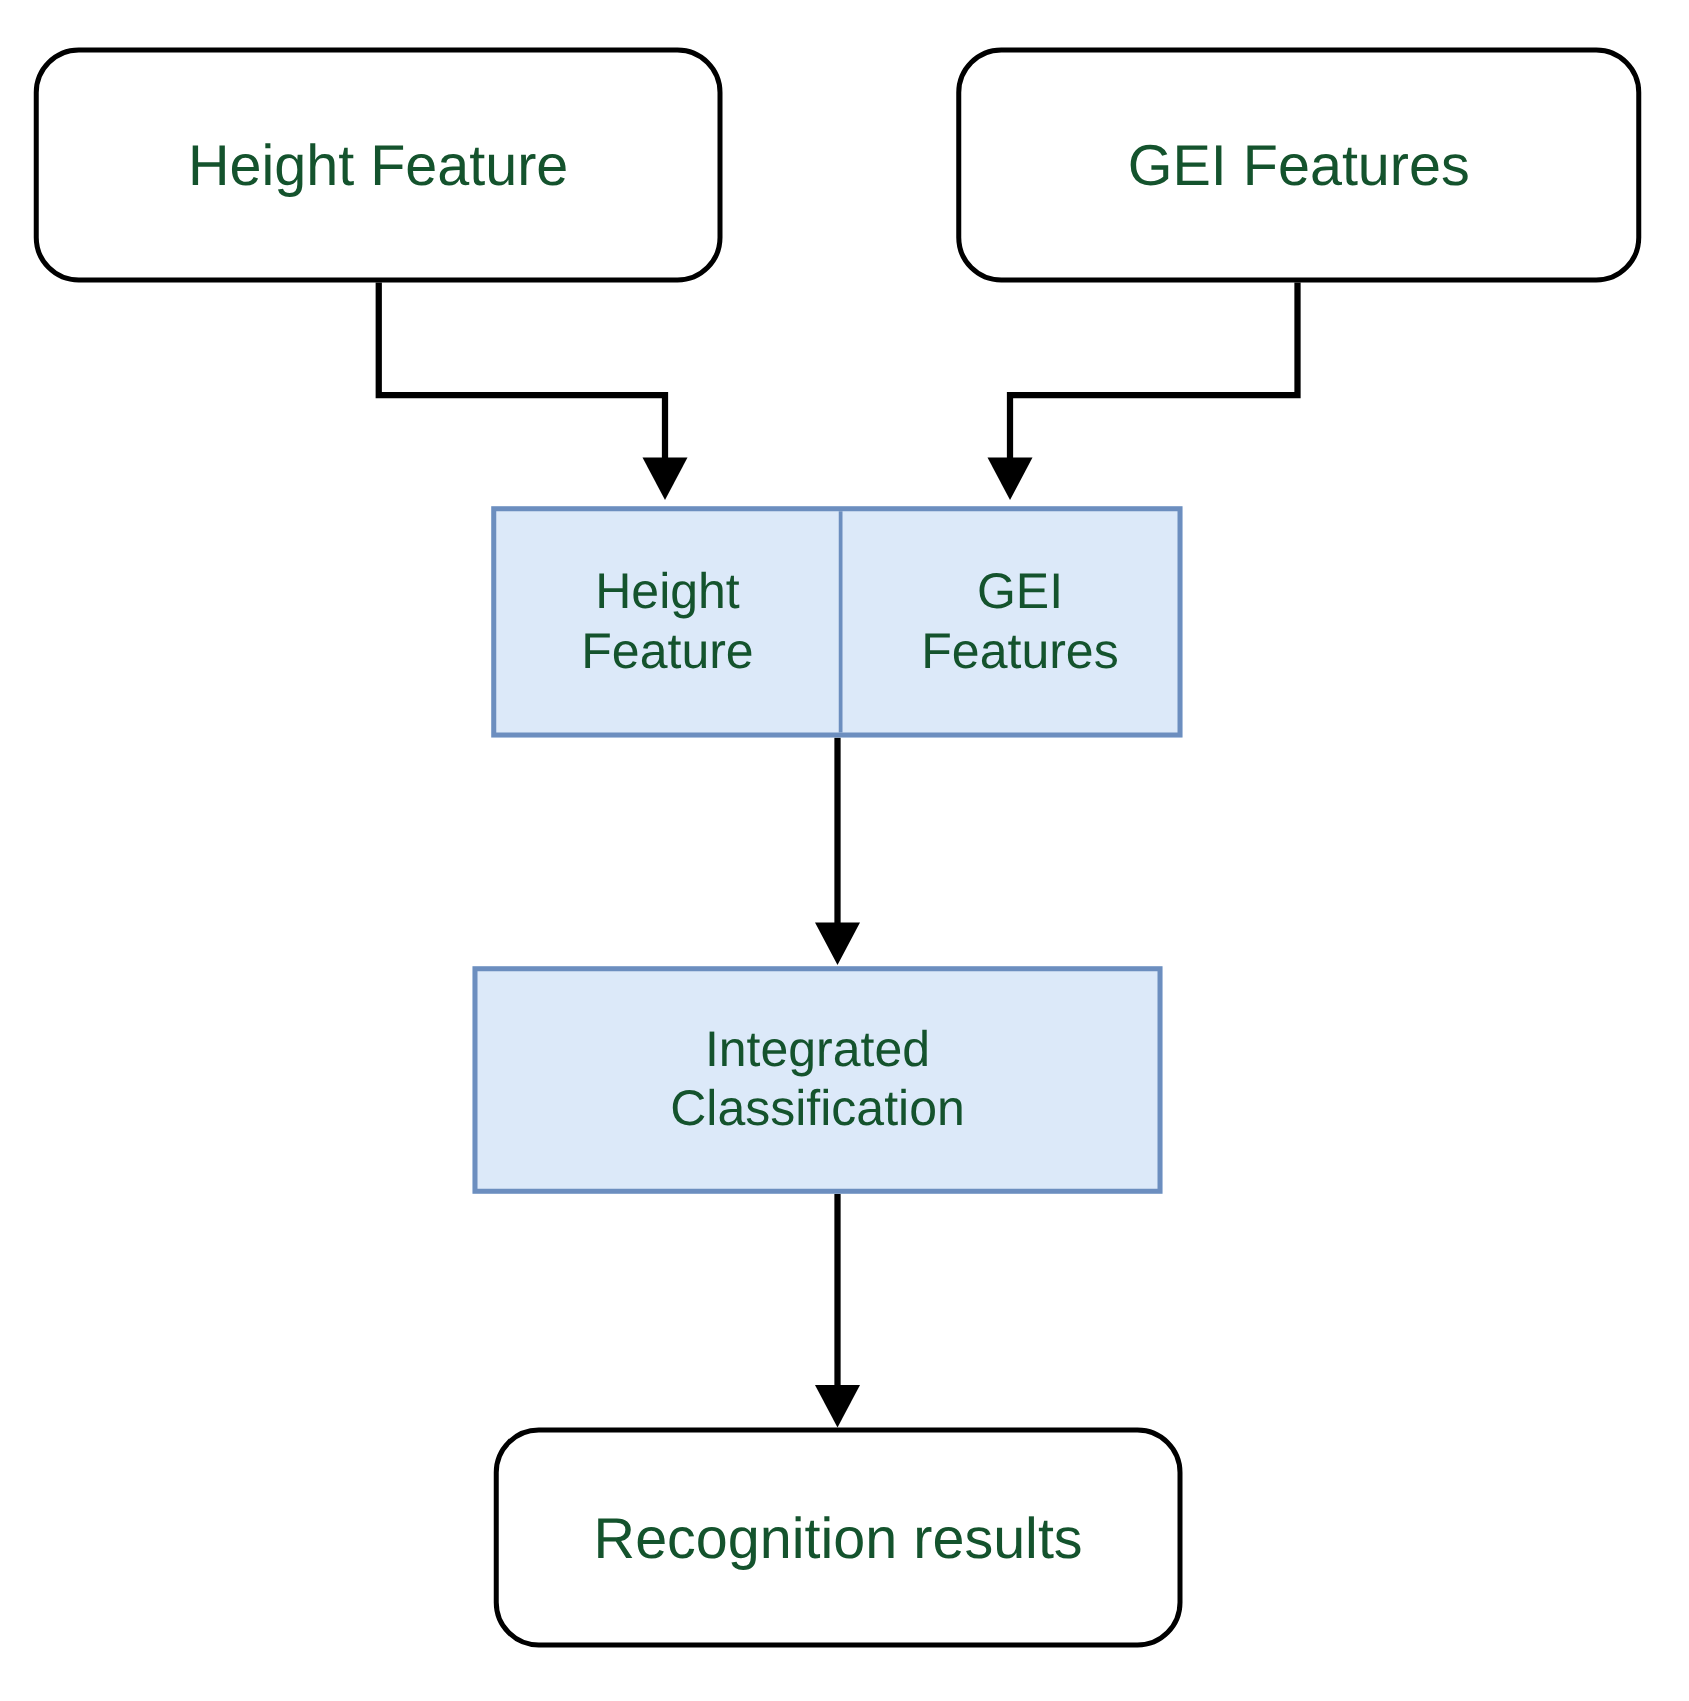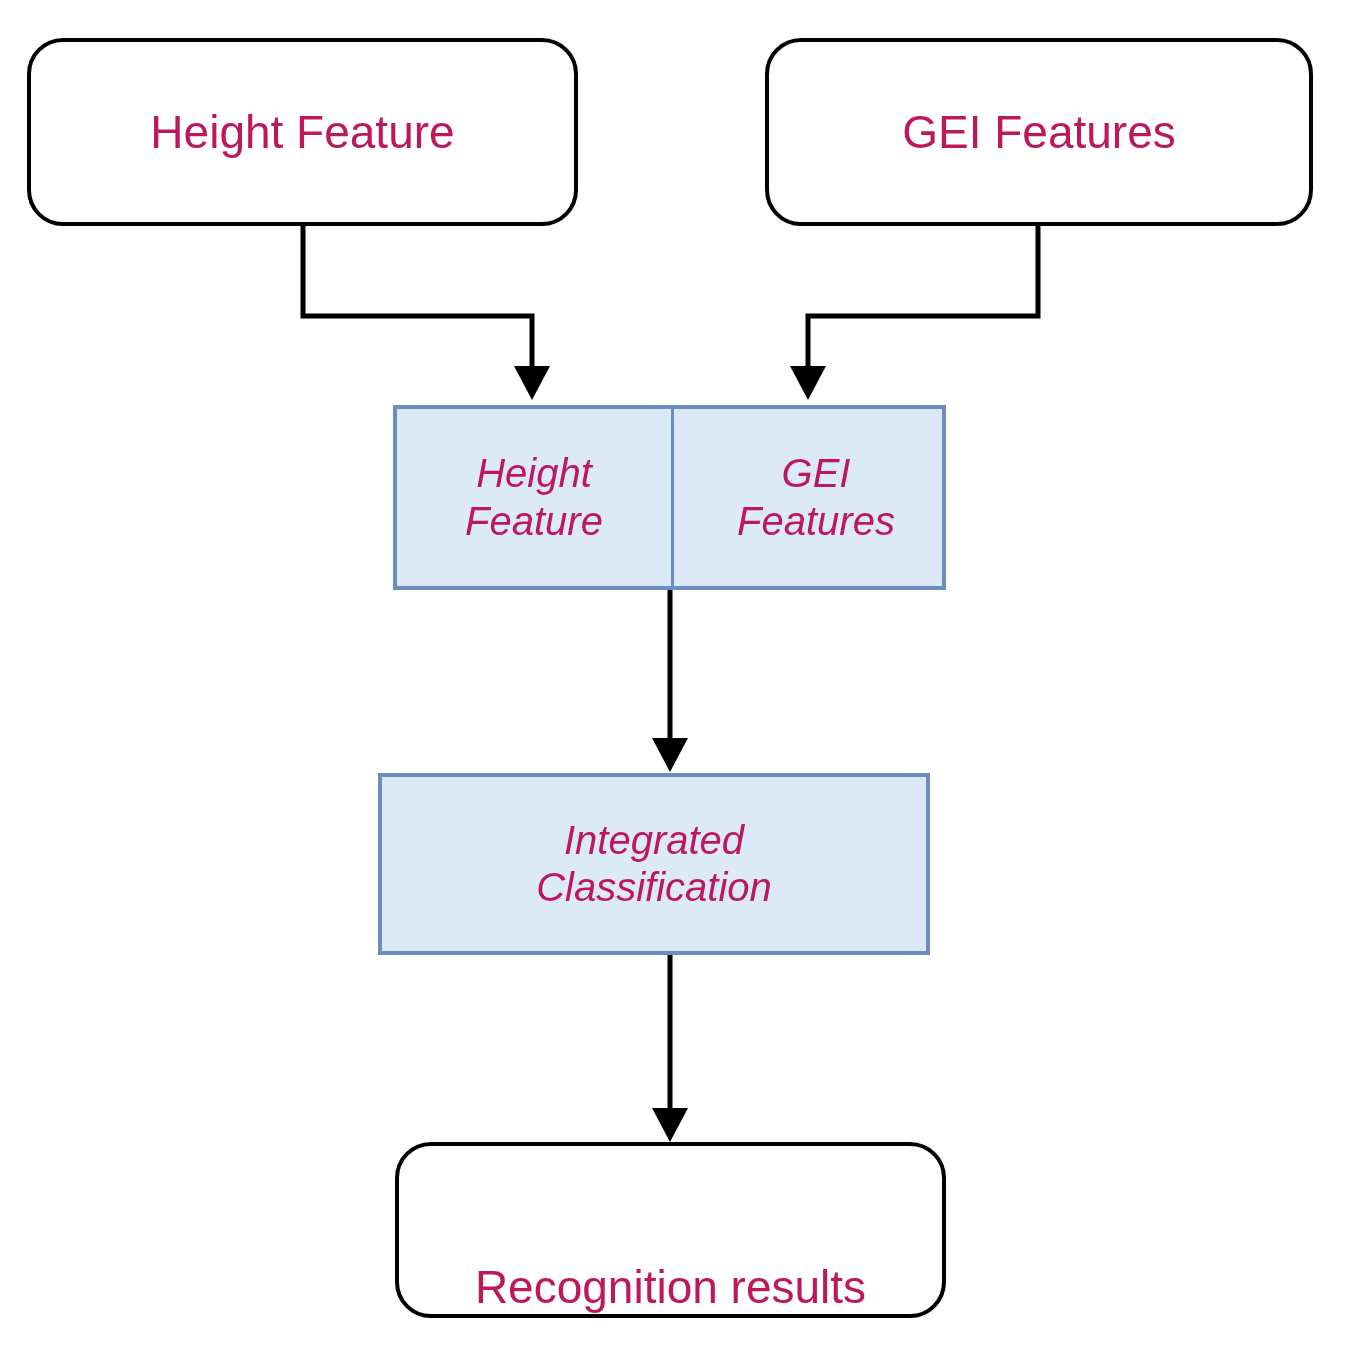--- a/index.html
+++ b/index.html
@@ -43,37 +43,36 @@
   }
 
   
   .node {
     position: absolute;
     box-sizing: border-box;
     display: flex;
     align-items: center;
     justify-content: center;
     text-align: center;
-    color: #be185d;
+    color: #14532d;
     line-height: 1.18;
   }
 
   
   .node-rounded {
     background: #ffffff;
     border: 4px solid #000000;
     border-radius: 36px;
   }
 
   
   .node-blue {
     background: #dce9f9;
     border: 4px solid #6c8ebf;
     border-radius: 0;
-    font-style: italic;
   }
 
   
   .node-split {
     padding: 0;
     display: flex;
     align-items: stretch;
     justify-content: flex-start;
   }
   .split-cell {
@@ -105,21 +104,20 @@
     left: 393px; top: 405px; width: 553px;  height: 185px;
     font-size: 40px;
   }
   #node-integrated-classification {
     left: 378px; top: 773px; width: 552px;  height: 182px;
     font-size: 40px;
   }
   #node-recognition-results {
     left: 395px; top: 1142px; width: 551px; height: 176px;
     font-size: 46px;
-    align-items: flex-end;
   }
 
   .node-label {
     white-space: pre-line;
     display: block;
   }
 </style>
 </head>
 <body>
 

